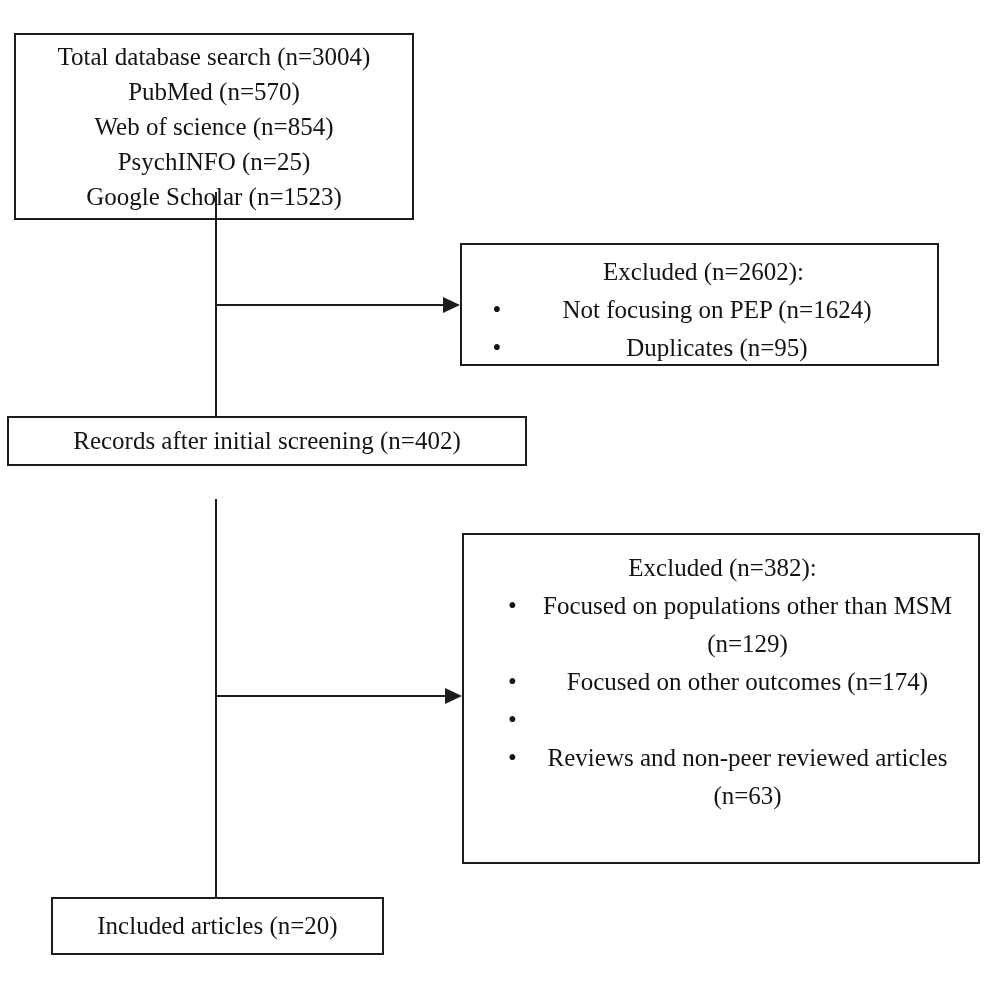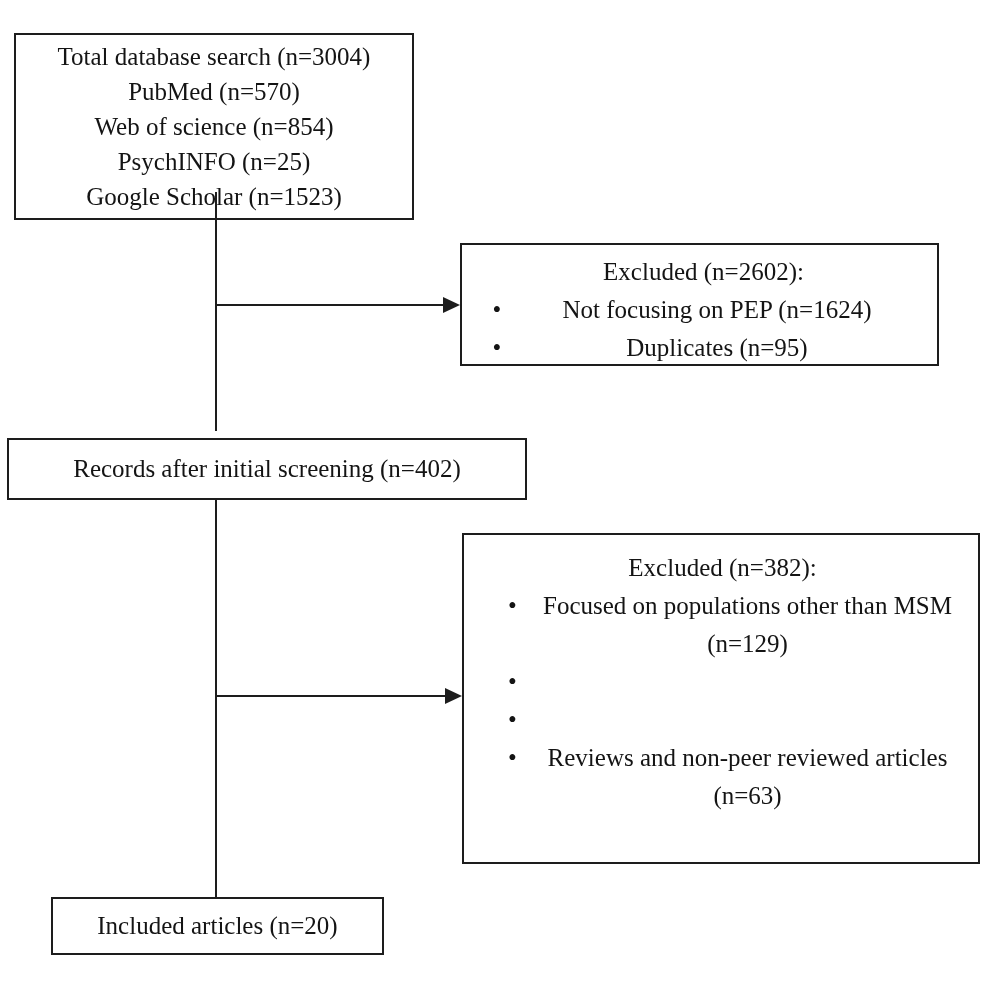--- a/index.html
+++ b/index.html
@@ -24,21 +24,21 @@
     justify-content:center;
     text-align:center;
   }
   #box-total{
     left:14px;top:6px;width:400px;height:187px;
     display:flex;flex-direction:column;justify-content:center;
     text-align:center;
     font-size:25px;line-height:35px;margin-top:27px;
   }
   #box-records{
-    left:7px;top:438px;width:520px;height:62px;
+    left:7px;top:416px;width:520px;height:50px;
     font-size:25px;
   }
   #box-included{
     left:51px;top:897px;width:333px;height:58px;
     font-size:25px;
   }
   #box-excluded-initial{
     left:460px;top:243px;width:479px;height:123px;
     padding:8px 10px 0 18px;
     font-size:25px;line-height:38px;
@@ -112,20 +112,21 @@
   <div class="arrowhead" id="arrowhead2"></div>
 
   <div class="box" id="box-excluded-fulltext">
     <div>Excluded (n=382):</div>
     <div class="bullet-item">
       <span class="dot">•</span>
       <span class="bullet-text">Focused on populations other than MSM (n=129)</span>
     </div>
     <div class="bullet-item">
       <span class="dot">•</span>
+      <span class="bullet-text">Focused on other outcomes (n=174)</span>
     </div>
     <div class="bullet-item">
       <span class="dot">•</span>
     </div>
     <div class="bullet-item">
       <span class="dot">•</span>
       <span class="bullet-text">Reviews and non-peer reviewed articles (n=63)</span>
     </div>
   </div>
 

